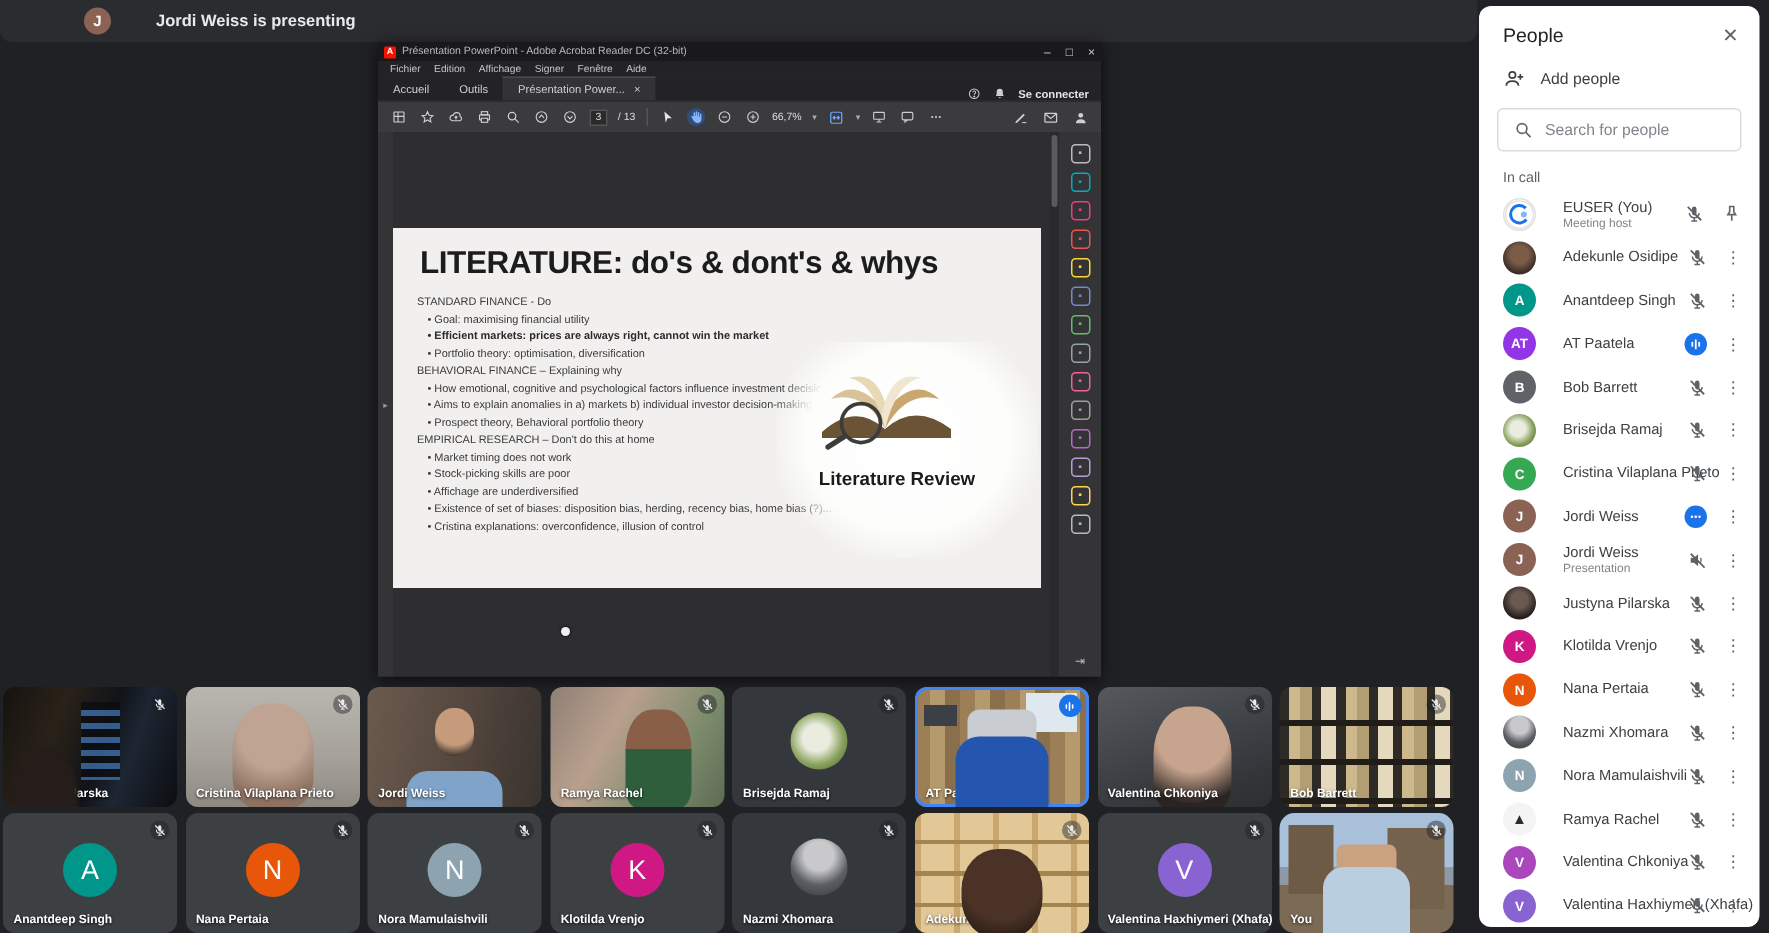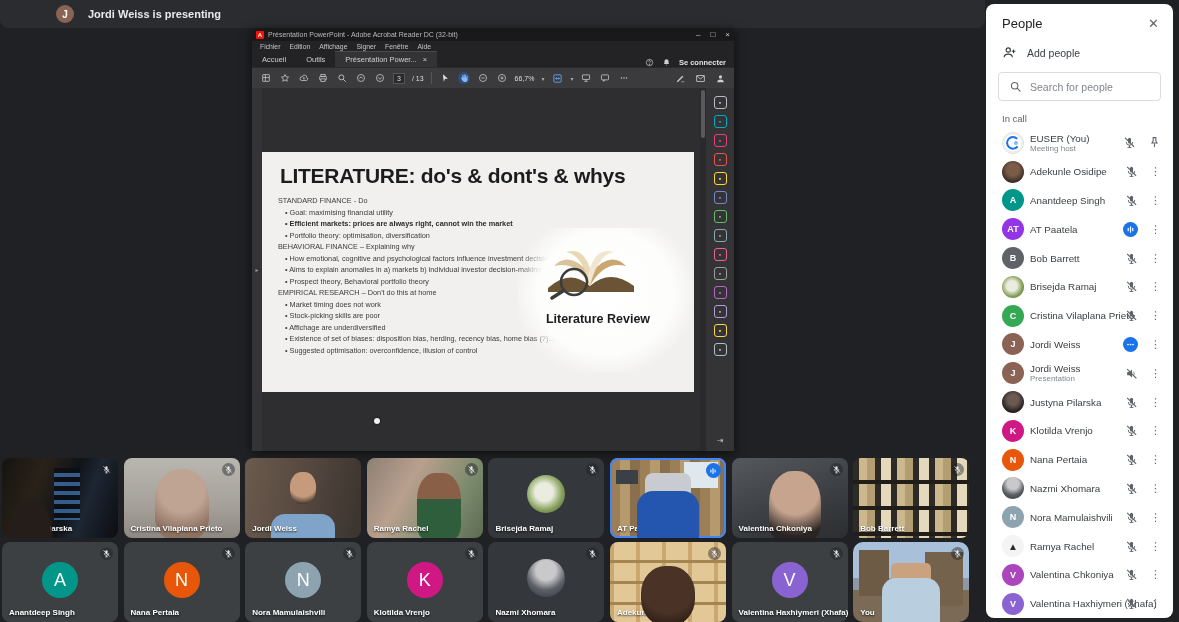--- a/index.html
+++ b/index.html
@@ -7,21 +7,21 @@
     font-family:"Liberation Sans", sans-serif; }
   .abs { position:absolute; }
   #stage { position:relative; width:1179px; height:622px; background:#202124; }
 
   
   #topbar { left:0; top:0; width:985px; height:28px; background:#2b2c2f;
     border-radius:0 0 8px 8px; display:flex; align-items:center; }
   #topbar .pav { width:18px; height:18px; border-radius:50%; background:#8b6355;
     color:#fff; font-size:10px; font-weight:bold; display:flex; align-items:center;
     justify-content:center; margin-left:56px; }
-  #topbar .ptext { color:#e8eaed; font-size:11px; font-weight:bold; margin-left:14px; }
+  #topbar .ptext { color:#e8eaed; font-size:11px; font-weight:bold; margin-left:30px; }
 
   
   #acrobat { left:252px; top:28px; width:482px; height:423px; background:#2e2e31;
     box-shadow:0 2px 10px rgba(0,0,0,.6); display:flex; flex-direction:column; }
   #ac-title { height:13px; background:#19191b; display:flex; align-items:center;
     color:#b9b9bc; font-size:7px; padding:0 4px; flex:none; }
   #ac-title .aicon { width:8px; height:8px; background:#fa0f00; color:#fff; font-size:6px;
     font-weight:bold; display:flex; align-items:center; justify-content:center; margin-right:4px; border-radius:1px;}
   #ac-title .wbtns { margin-left:auto; display:flex; gap:10px; color:#cfcfd2; font-size:8px; }
   #ac-menu { height:10px; background:#232325; display:flex; align-items:center; gap:9px;
@@ -79,21 +79,21 @@
   #pp-head .x { margin-left:auto; font-size:13px; color:#5f6368; }
   #pp-add { display:flex; align-items:center; gap:10px; padding:8px 16px; font-size:10.5px; color:#3c4043; }
   #pp-search { margin:4px 12px 6px 12px; border:1px solid #dadce0; border-radius:4px;
     height:40px; display:flex; align-items:center; gap:8px; padding:0 10px; }
   #pp-search .ph { font-size:10.5px; color:#80868b; }
   #pp-incall { font-size:9.5px; color:#5f6368; padding:6px 16px 2px 16px; }
   #pp-list { flex:1; display:flex; flex-direction:column; padding-top:2px; }
   .prow { height:28.8px; display:flex; align-items:center; padding:0 12px 0 16px; }
   .prow .av { width:22px; height:22px; border-radius:50%; color:#fff; font-size:9px;
     font-weight:bold; display:flex; align-items:center; justify-content:center; flex:none; }
-  .prow .nm { margin-left:6px; min-width:0; }
+  .prow .nm { margin-left:18px; min-width:0; }
   .prow .nm .n1 { font-size:9.8px; color:#3c4043; white-space:nowrap; }
   .prow .nm .n2 { font-size:8px; color:#80868b; }
   .prow .ric { margin-left:auto; display:flex; align-items:center; gap:12px; }
   .prow .dots { color:#5f6368; font-size:11px; }
   .spk { width:15px; height:15px; border-radius:50%; background:#1a73e8; display:flex;
     align-items:center; justify-content:center; }
 
   
   .avp-adekunle { background:radial-gradient(circle at 50% 40%, #7a5c49 0 35%, #3a2e26 70%); }
   .avp-brisejda { background:radial-gradient(circle at 45% 45%, #e9ecdf 0 30%, #8aa35e 60%, #41502c); }
@@ -347,21 +347,21 @@
               <div class="sbul">•  Portfolio theory: optimisation, diversification</div>
               <div class="shead">BEHAVIORAL FINANCE – Explaining why</div>
               <div class="sbul">•  How emotional, cognitive and psychological factors influence investment decisions</div>
               <div class="sbul">•  Aims to explain anomalies in a) markets b) individual investor decision-making</div>
               <div class="sbul">•  Prospect theory, Behavioral portfolio theory</div>
               <div class="shead">EMPIRICAL RESEARCH – Don't do this at home</div>
               <div class="sbul">•  Market timing does not work</div>
               <div class="sbul">•  Stock-picking skills are poor</div>
               <div class="sbul">•  Affichage are underdiversified</div>
               <div class="sbul">•  Existence of set of biases: disposition bias, herding, recency bias, home bias (?)...</div>
-              <div class="sbul">•  Suggested optimisation: overconfidence, illusion of control</div>
+              <div class="sbul">•  Cristina explanations: overconfidence, illusion of control</div>
             </div>
           <div id="slide-img">
             <div class="glow"></div>
             <svg width="120" height="62" viewBox="0 0 120 62" style="position:relative">
               <path d="M18 48 Q40 28 60 46 Q80 28 104 46 L104 52 L18 52 Z" fill="#6b5336"></path>
               <path d="M60 46 Q46 20 24 26 Q40 10 60 34 Z" fill="#d9c29a"></path>
               <path d="M60 46 Q52 14 36 12 Q56 6 62 36 Z" fill="#e8d8b4"></path>
               <path d="M60 46 Q74 20 96 26 Q80 10 60 34 Z" fill="#c9a76f"></path>
               <path d="M60 46 Q68 14 84 12 Q64 6 58 36 Z" fill="#f0e6d2"></path>
               <circle cx="44" cy="42" r="13" fill="none" stroke="#3c3c3c" stroke-width="2.5"></circle>

